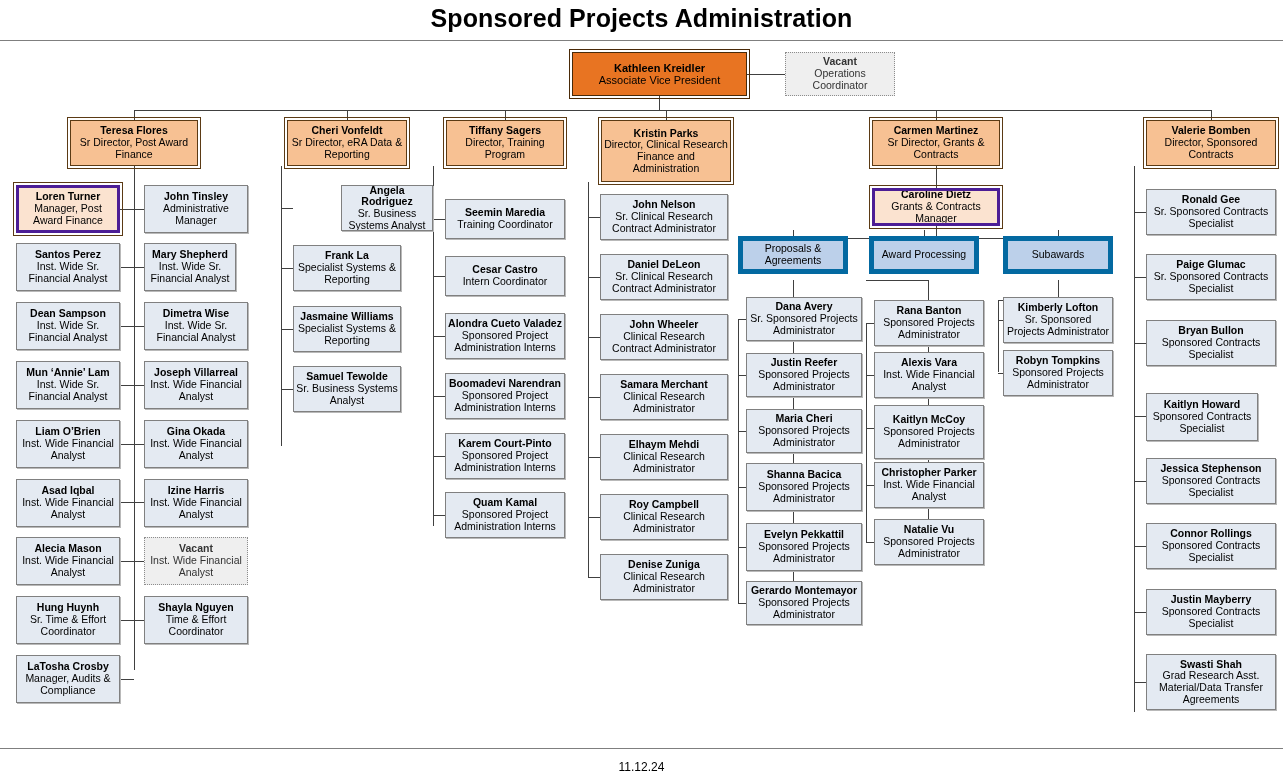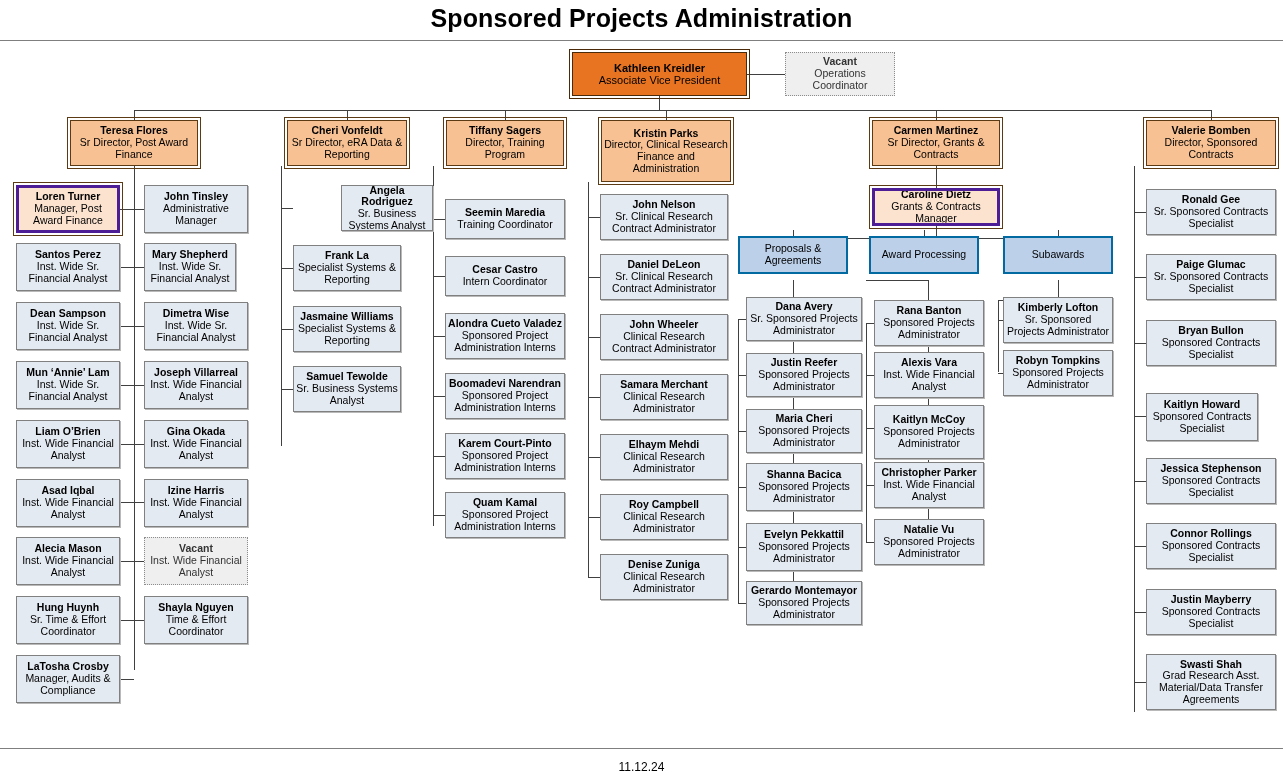--- a/index.html
+++ b/index.html
@@ -31,21 +31,21 @@
          outline-offset:2px;font-size:10.5px;}
   
   .t-exec{background:#e87422;border:1px solid #4a2a08;outline:1px solid #4a2a08;
           outline-offset:2px;font-size:11px;}
   
   .t-mgr{background:#fbe3d0;border:3px solid #4c1d95;outline:1px solid #5b3a14;
          outline-offset:2px;font-size:10.5px;}
   
   .t-vac{background:#efefef;border:1px dotted #8c8c8c;font-size:10.5px;color:#333;}
   
-  .t-group{background:#bcd0ea;border:2px solid #0369a1;font-size:10.5px;}
+  .t-group{background:#bcd0ea;border:5px solid #0369a1;font-size:10.5px;}
   .t-group::before,.t-group::after{content:"";position:absolute;background:#bcd0ea;
       border:1px solid #6f6f6f;z-index:-1;}
   .t-group::before{left:3px;top:3px;right:-3px;bottom:-3px;}
   .t-group::after{left:6px;top:6px;right:-6px;bottom:-6px;}
 </style>
 </head>
 <body>
 
 <div id="chart">
 

